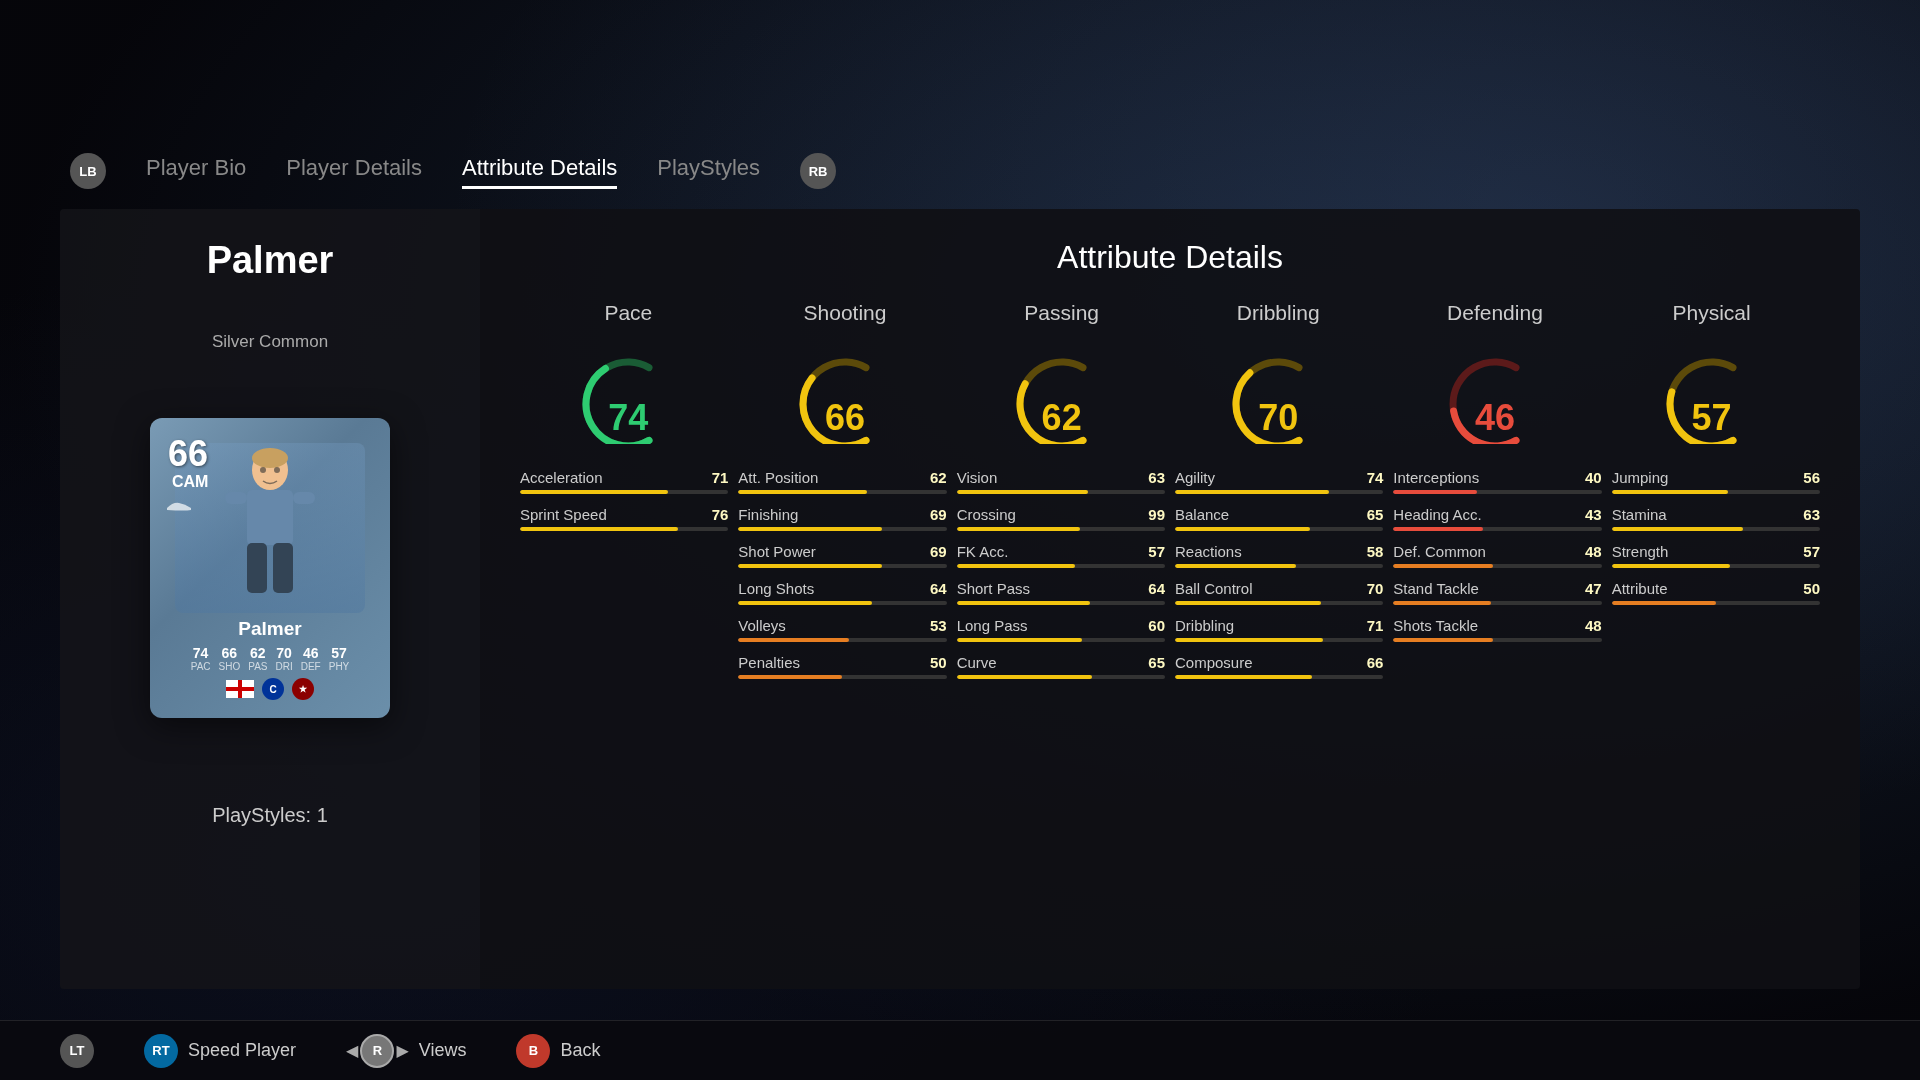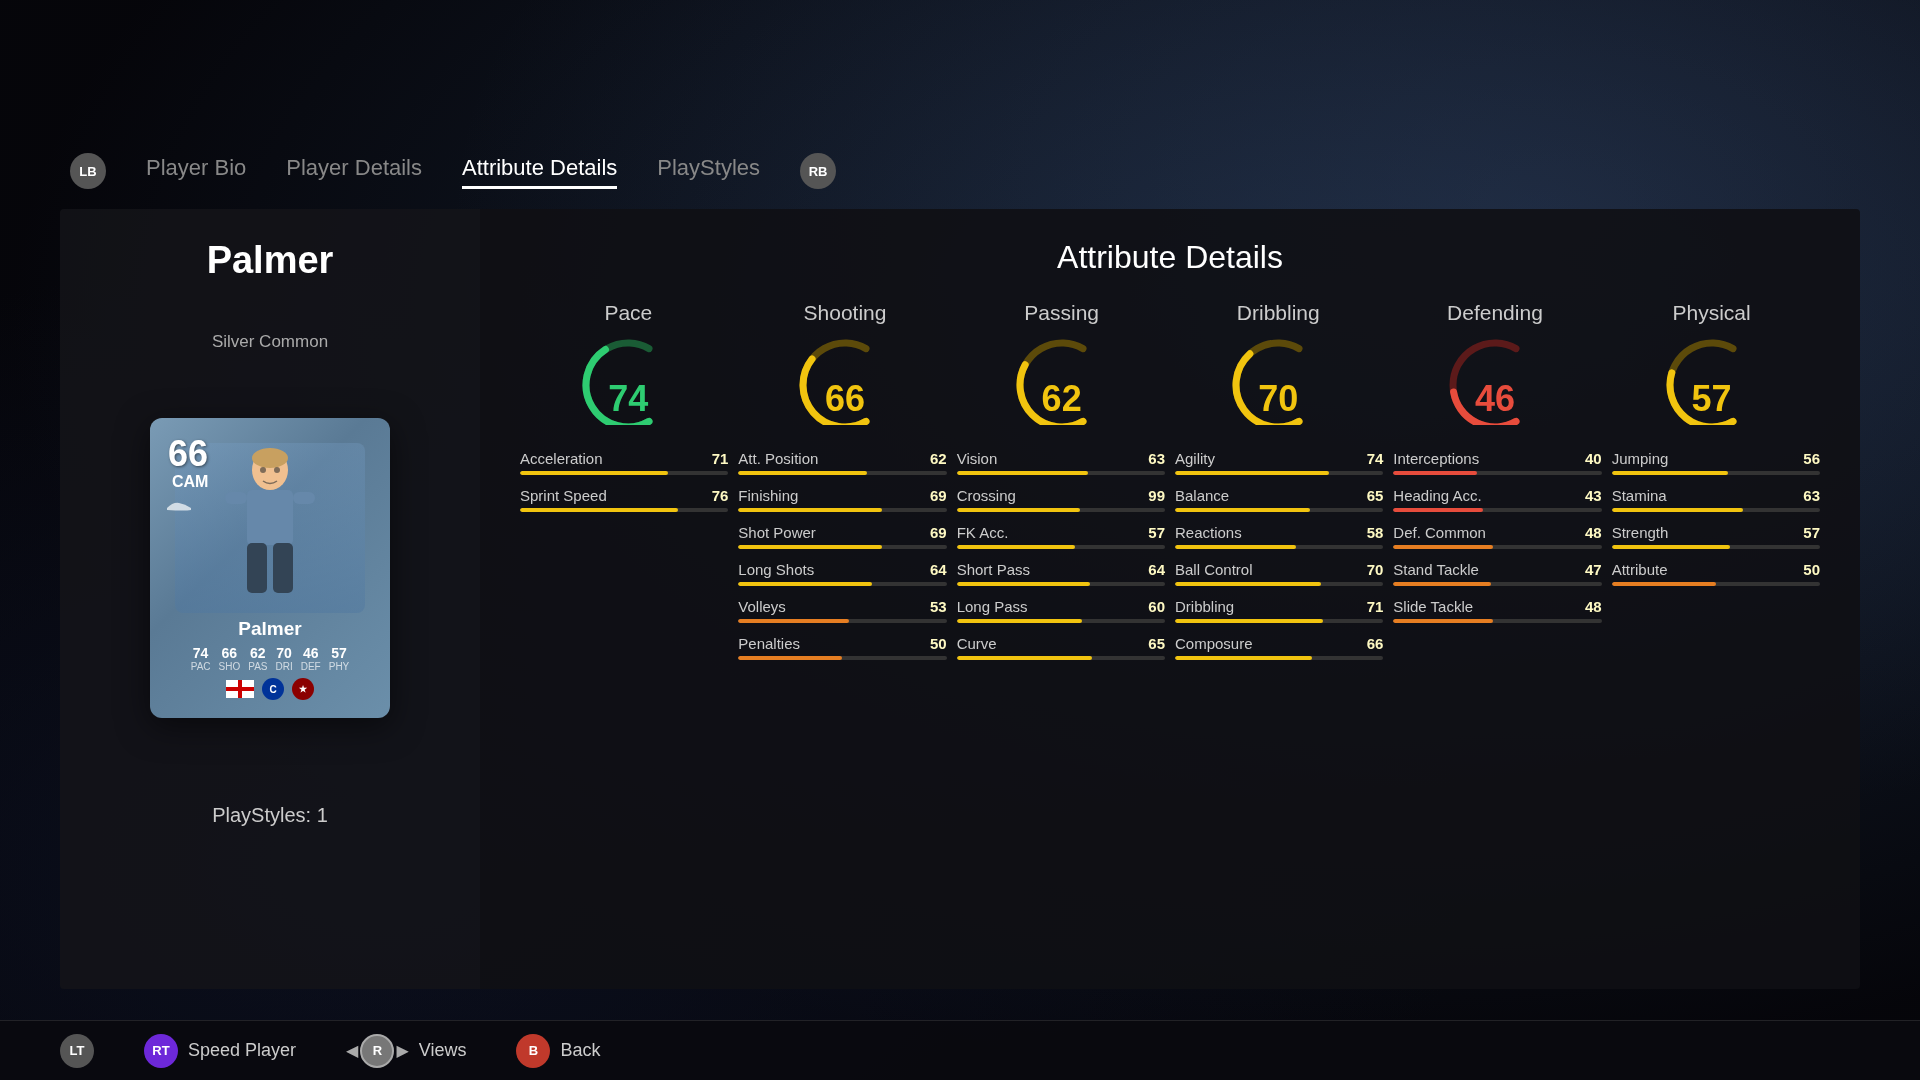--- a/index.html
+++ b/index.html
@@ -245,20 +245,21 @@
       display: flex;
       justify-content: space-around;
       margin-bottom: 30px;
     }
 
     .category-col {
       display: flex;
       flex-direction: column;
       align-items: center;
       width: 155px;
+      gap: 19px;
     }
 
     .category-label {
       font-size: 21px;
       color: #cccccc;
       margin-bottom: 5px;
       font-weight: 400;
     }
 
     
@@ -362,21 +363,21 @@
       border-radius: 50%;
       display: flex;
       align-items: center;
       justify-content: center;
       font-size: 13px;
       font-weight: bold;
       color: #fff;
     }
 
     .btn-lt { background: #555; }
-    .btn-rt { background: #6d28d9; }
+    .btn-rt { background: #0369a1; }
     .btn-r { background: #777; border: 2px solid #aaa; }
     .btn-b { background: #c0392b; }
 
     .btn-dpad {
       display: flex;
       align-items: center;
       gap: 2px;
       font-size: 16px;
       color: #aaa;
     }
@@ -769,21 +770,21 @@
         <div class="stat-header">
           <span class="stat-name">Stand Tackle</span>
           <span class="stat-value">47</span>
         </div>
         <div class="stat-bar">
           <div class="stat-bar-fill bar-orange" style="width:47%"></div>
         </div>
       </div>
             <div class="stat-row">
         <div class="stat-header">
-          <span class="stat-name">Slide Tackle</span>
+          <span class="stat-name">Shots Tackle</span>
           <span class="stat-value">48</span>
         </div>
         <div class="stat-bar">
           <div class="stat-bar-fill bar-orange" style="width:48%"></div>
         </div>
       </div>
           </div>
           <div class="stat-col">
             <div class="stat-row">
         <div class="stat-header">

